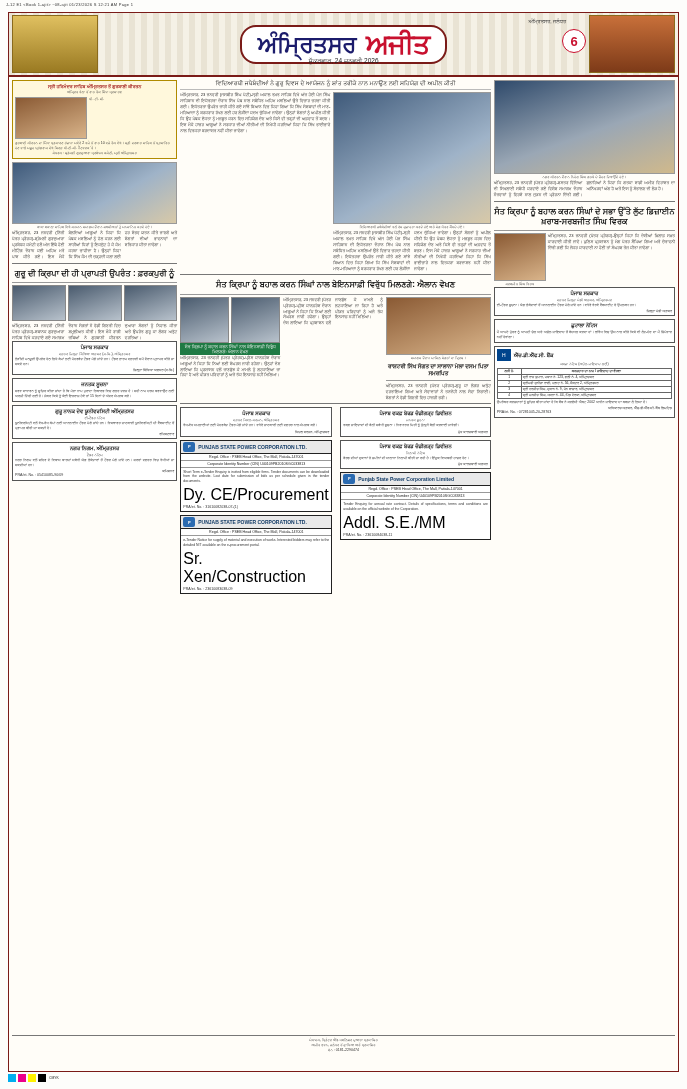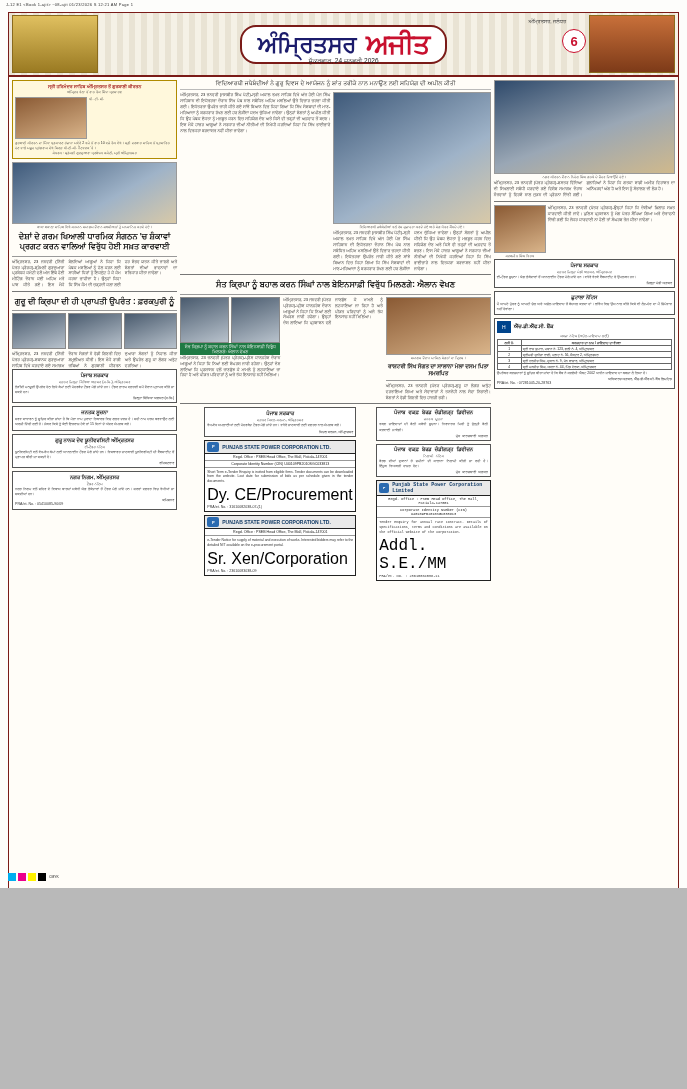--- a/index.html
+++ b/index.html
@@ -1,17 +1,17 @@
 <!DOCTYPE html>
 <html><head>
 <meta charset="utf-8">
 <style>
   html,body{margin:0;padding:0;background:#b9b9b9;}
   body{font-family:"Liberation Sans",sans-serif;}
-  .page{width:687px;height:888px;background:#fdfdfb;position:relative;overflow:hidden;box-sizing:border-box;}
+  .page{width:687px;height:1089px;background:#fdfdfb;position:relative;overflow:hidden;box-sizing:border-box;}
   .printbar{height:10px;font-size:4px;color:#333;padding:2px 6px;letter-spacing:.3px;white-space:nowrap;overflow:hidden;}
   .sheet{position:absolute;left:8px;top:12px;width:671px;height:1060px;border:1px solid #7a1b18;background:#fffdf8;box-sizing:border-box;overflow:hidden;}
 
   
   .masthead{position:relative;height:62px;border-bottom:2px solid #7a1b18;background:
      repeating-linear-gradient(90deg,#e9e3d4 0 6px,#f5f1e6 6px 12px);
      overflow:hidden;}
   .mast-img{position:absolute;top:2px;width:84px;height:56px;background:linear-gradient(#cfa43a,#8a6a1c);border:1px solid #8a6a1c;}
   .mast-img.l{left:3px;background:linear-gradient(#e0c060,#9a7a22);}
   .mast-img.r{right:3px;background:linear-gradient(#c8703a,#7d3a18);}
@@ -96,21 +96,20 @@
             <div class="photo warm" style="width:70px;height:40px;"></div>
             <div class="small" style="flex:1;">ਪੀ. ਟੀ. ਸੀ.</div>
           </div>
           <div class="small">ਗੁਰਬਾਣੀ ਕੀਰਤਨ ਦਾ ਸਿੱਧਾ ਪ੍ਰਸਾਰਣ ਰੋਜ਼ਾਨਾ ਸਵੇਰੇ 2 ਵਜੇ ਤੋਂ ਰਾਤ 10 ਵਜੇ ਤੱਕ ਵੇਖੋ। ਸ੍ਰੀ ਦਰਬਾਰ ਸਾਹਿਬ ਤੋਂ ਪ੍ਰਸਾਰਿਤ ਹੋਣ ਵਾਲੇ ਸਮੂਹ ਪ੍ਰੋਗਰਾਮ ਦੇਖੋ ਸਿਰਫ਼ ਪੀ.ਟੀ.ਸੀ. ਨੈੱਟਵਰਕ 'ਤੇ।</div>
           <div class="small center">ਸੰਪਰਕ : ਸ਼੍ਰੋਮਣੀ ਗੁਰਦੁਆਰਾ ਪ੍ਰਬੰਧਕ ਕਮੇਟੀ, ਸ੍ਰੀ ਅੰਮ੍ਰਿਤਸਰ</div>
         </div>
 
         <div class="photo crowd" style="height:60px;"></div>
         <div class="cap">ਬਾਬਾ ਬਕਾਲਾ ਸਾਹਿਬ ਵਿਖੇ ਸਨਮਾਨ ਸਮਾਗਮ ਦੌਰਾਨ ਸ਼ਖ਼ਸੀਅਤਾਂ ਨੂੰ ਸਨਮਾਨਿਤ ਕਰਦੇ ਹੋਏ।</div>
 
-        <div class="hl">ਦੇਸ਼ਾਂ ਦੇ ਗਰਮ ਖਿਆਲੀ ਧਾਰਮਿਕ ਸੰਗਠਨ 'ਚ ਸ਼ੰਕਾਵਾਂ ਪ੍ਰਗਟ ਕਰਨ ਵਾਲਿਆਂ ਵਿਰੁੱਧ ਹੋਈ ਸਖ਼ਤ ਕਾਰਵਾਈ</div>
         <div class="body cols3">
           <span>ਅੰਮ੍ਰਿਤਸਰ, 23 ਜਨਵਰੀ (ਨਿੱਜੀ ਪੱਤਰ ਪ੍ਰੇਰਕ)-ਸ਼੍ਰੋਮਣੀ ਗੁਰਦੁਆਰਾ ਪ੍ਰਬੰਧਕ ਕਮੇਟੀ ਵਲੋਂ ਅੱਜ ਇੱਥੇ ਹੋਈ ਮੀਟਿੰਗ ਦੌਰਾਨ ਕਈ ਅਹਿਮ ਮਤੇ ਪਾਸ ਕੀਤੇ ਗਏ। ਇਸ ਮੌਕੇ ਬੋਲਦਿਆਂ ਆਗੂਆਂ ਨੇ ਕਿਹਾ ਕਿ ਪੰਥਕ ਮਸਲਿਆਂ ਨੂੰ ਹੱਲ ਕਰਨ ਲਈ ਸਾਰੀਆਂ ਧਿਰਾਂ ਨੂੰ ਇਕਜੁੱਟ ਹੋ ਕੇ ਕੰਮ ਕਰਨਾ ਚਾਹੀਦਾ ਹੈ। ਉਨ੍ਹਾਂ ਕਿਹਾ ਕਿ ਸਿੱਖ ਕੌਮ ਦੀ ਚੜ੍ਹਦੀ ਕਲਾ ਲਈ ਹਰ ਸੰਭਵ ਯਤਨ ਕੀਤੇ ਜਾਣਗੇ ਅਤੇ ਸੰਗਤਾਂ ਦੀਆਂ ਭਾਵਨਾਵਾਂ ਦਾ ਸਤਿਕਾਰ ਕੀਤਾ ਜਾਵੇਗਾ।</span>
         </div>
 
         <div class="rule"></div>
 
         <div class="hl">ਗੁਰੂ ਦੀ ਕ੍ਰਿਪਾ ਦੀ ਹੀ ਪ੍ਰਾਪਤੀ ਉਪਰੰਤ : ਫ਼ਰਕਪੁਰੀ ਨੂੰ</div>
         <div class="ph-row" style="margin:2px 0;">
           <div class="person"></div>
           <div class="person"></div>
@@ -192,21 +191,21 @@
             <div class="cap">ਸਮਾਗਮ ਦੌਰਾਨ ਸ਼ਾਮਿਲ ਸੰਗਤਾਂ ਦਾ ਦ੍ਰਿਸ਼।</div>
             <div class="hl" style="font-size:5.6px;">ਰਾਸ਼ਟਰੀ ਸਿੱਖ ਸੰਗਤ ਦਾ ਸਾਲਾਨਾ ਮੇਲਾ ਦਸਮ ਪਿਤਾ ਸਮਰਪਿਤ</div>
             <div class="body">
               <span>ਅੰਮ੍ਰਿਤਸਰ, 23 ਜਨਵਰੀ (ਪੱਤਰ ਪ੍ਰੇਰਕ)-ਗੁਰੂ ਕਾ ਲੰਗਰ ਅਤੁੱਟ ਵਰਤਾਇਆ ਗਿਆ ਅਤੇ ਸੇਵਾਦਾਰਾਂ ਨੇ ਤਨਦੇਹੀ ਨਾਲ ਸੇਵਾ ਨਿਭਾਈ। ਸੰਗਤਾਂ ਨੇ ਵੱਡੀ ਗਿਣਤੀ ਵਿਚ ਹਾਜ਼ਰੀ ਭਰੀ।</span>
             </div>
           </div>
         </div>
 
         <div class="rule"></div>
 
-        <div style="display:flex;gap:20px;margin-left:24px;">
+        <div style="display:flex;gap:8px;">
           <div style="width:152px;">
             <div class="ad">
               <h4>ਪੰਜਾਬ ਸਰਕਾਰ</h4>
               <div class="small center">ਦਫ਼ਤਰ ਸਿਵਲ ਸਰਜਨ, ਅੰਮ੍ਰਿਤਸਰ</div>
               <div class="lines">ਵੱਖ-ਵੱਖ ਸਪਲਾਈਆਂ ਲਈ ਮੋਹਰਬੰਦ ਟੈਂਡਰ ਮੰਗੇ ਜਾਂਦੇ ਹਨ। ਵਧੇਰੇ ਜਾਣਕਾਰੀ ਲਈ ਦਫ਼ਤਰ ਨਾਲ ਸੰਪਰਕ ਕਰੋ।</div>
               <div class="foot">ਸਿਵਲ ਸਰਜਨ, ਅੰਮ੍ਰਿਤਸਰ</div>
             </div>
             <div class="pspcl">
               <div class="hdr">
                 <div class="logo">P</div>
@@ -218,26 +217,26 @@
               <div class="foot" style="padding:0 2px 1px;">Dy. CE/Procurement</div>
               <div class="small" style="padding:0 2px 1px;">PRA/et. No. : 31610082038-07-(1)</div>
             </div>
             <div class="pspcl">
               <div class="hdr">
                 <div class="logo">P</div>
                 <div class="nm">PUNJAB STATE POWER CORPORATION LTD.</div>
               </div>
               <div class="sub2">Regd. Office : PSEB Head Office, The Mall, Patiala-147001</div>
               <div class="txt">e-Tender Notice for supply of material and execution of works. Interested bidders may refer to the detailed NIT available on the e-procurement portal.</div>
-              <div class="foot" style="padding:0 2px 1px;">Sr. Xen/Corporation</div>
+              <div class="foot" style="padding:0 2px 1px;">Sr. Xen/Construction</div>
               <div class="small" style="padding:0 2px 1px;">PRA/et. No. : 23610083038-09</div>
             </div>
           </div>
 
-          <div style="flex:1;font-family:Liberation Mono, monospace;">
+          <div style="flex:1;">
             <div class="ad">
               <h4>ਪੰਜਾਬ ਵਕਫ਼ ਬੋਰਡ ਚੰਡੀਗੜ੍ਹ ਡਿਵੀਜ਼ਨ</h4>
               <div class="small center">ਜਨਤਕ ਸੂਚਨਾ</div>
               <div class="lines">ਵਕਫ਼ ਜਾਇਦਾਦਾਂ ਦੀ ਬੋਲੀ ਸਬੰਧੀ ਸੂਚਨਾ। ਨਿਰਧਾਰਤ ਮਿਤੀ ਨੂੰ ਖੁੱਲ੍ਹੀ ਬੋਲੀ ਕਰਵਾਈ ਜਾਵੇਗੀ।</div>
               <div class="foot">ਮੁੱਖ ਕਾਰਜਕਾਰੀ ਅਫ਼ਸਰ</div>
             </div>
             <div class="ad">
               <h4>ਪੰਜਾਬ ਵਕਫ਼ ਬੋਰਡ ਚੰਡੀਗੜ੍ਹ ਡਿਵੀਜ਼ਨ</h4>
               <div class="small center">ਨਿਲਾਮੀ ਨੋਟਿਸ</div>
               <div class="lines">ਬੋਰਡ ਦੀਆਂ ਦੁਕਾਨਾਂ ਤੇ ਜ਼ਮੀਨਾਂ ਦੀ ਸਾਲਾਨਾ ਨਿਲਾਮੀ ਕੀਤੀ ਜਾ ਰਹੀ ਹੈ। ਇੱਛੁਕ ਵਿਅਕਤੀ ਹਾਜ਼ਰ ਹੋਣ।</div>
@@ -263,20 +262,21 @@
 
         <div class="photo" style="height:92px;background:linear-gradient(160deg,#2f4a6b,#9aa7b5 55%,#d0b98c);"></div>
         <div class="cap">ਨਗਰ ਕੀਰਤਨ ਦੌਰਾਨ ਨਿਹੰਗ ਸਿੰਘ ਗਤਕੇ ਦੇ ਜੌਹਰ ਦਿਖਾਉਂਦੇ ਹੋਏ।</div>
 
         <div class="body cols2">
           <span>ਅੰਮ੍ਰਿਤਸਰ, 23 ਜਨਵਰੀ (ਪੱਤਰ ਪ੍ਰੇਰਕ)-ਸ਼ਸਤਰ ਵਿੱਦਿਆ ਦੀ ਸਿਖਲਾਈ ਸਬੰਧੀ ਕਰਵਾਏ ਗਏ ਵਿਸ਼ੇਸ਼ ਸਮਾਗਮ ਦੌਰਾਨ ਨੌਜਵਾਨਾਂ ਨੂੰ ਵਿਰਸੇ ਨਾਲ ਜੁੜਨ ਦੀ ਪ੍ਰੇਰਨਾ ਦਿੱਤੀ ਗਈ। ਬੁਲਾਰਿਆਂ ਨੇ ਕਿਹਾ ਕਿ ਗਤਕਾ ਸਾਡੀ ਅਮੀਰ ਵਿਰਾਸਤ ਦਾ ਅਨਿੱਖੜਵਾਂ ਅੰਗ ਹੈ ਅਤੇ ਇਸ ਨੂੰ ਸੰਭਾਲਣ ਦੀ ਲੋੜ ਹੈ।</span>
         </div>
 
         <div class="rule"></div>
 
+        <div class="hl">ਸੰਤ ਕ੍ਰਿਪਾ ਨੂੰ ਬਹਾਲ ਕਰਨ ਸਿੰਘਾਂ ਦੇ ਸਭਾ ਉੱਤੇ ਲੁੱਟ ਡਿਜ਼ਾਈਨ ਖ਼ਰਾਬ-ਸਰਬਜੀਤ ਸਿੰਘ ਵਿਰਕ</div>
         <div style="display:flex;gap:2px;">
           <div style="width:52px;">
             <div class="photo warm" style="height:46px;"></div>
             <div class="cap">ਸਰਬਜੀਤ ਸਿੰਘ ਵਿਰਕ</div>
           </div>
           <div style="flex:1;" class="body">
             <span>ਅੰਮ੍ਰਿਤਸਰ, 23 ਜਨਵਰੀ (ਪੱਤਰ ਪ੍ਰੇਰਕ)-ਉਨ੍ਹਾਂ ਕਿਹਾ ਕਿ ਦੋਸ਼ੀਆਂ ਖ਼ਿਲਾਫ਼ ਸਖ਼ਤ ਕਾਰਵਾਈ ਕੀਤੀ ਜਾਵੇ। ਪੁਲਿਸ ਪ੍ਰਸ਼ਾਸਨ ਨੂੰ ਮੰਗ ਪੱਤਰ ਸੌਂਪਿਆ ਗਿਆ ਅਤੇ ਚੇਤਾਵਨੀ ਦਿੱਤੀ ਗਈ ਕਿ ਜੇਕਰ ਕਾਰਵਾਈ ਨਾ ਹੋਈ ਤਾਂ ਸੰਘਰਸ਼ ਤੇਜ਼ ਕੀਤਾ ਜਾਵੇਗਾ।</span>
           </div>
         </div>
 

